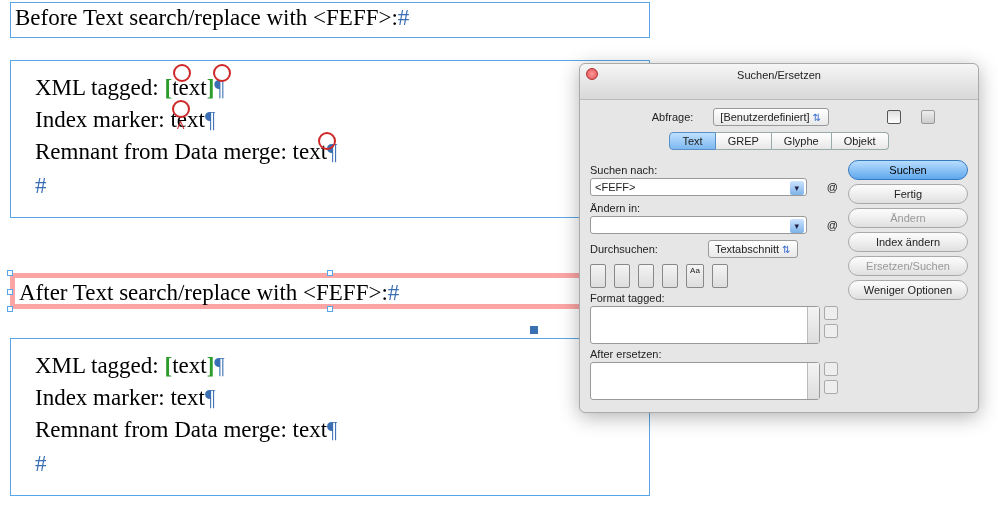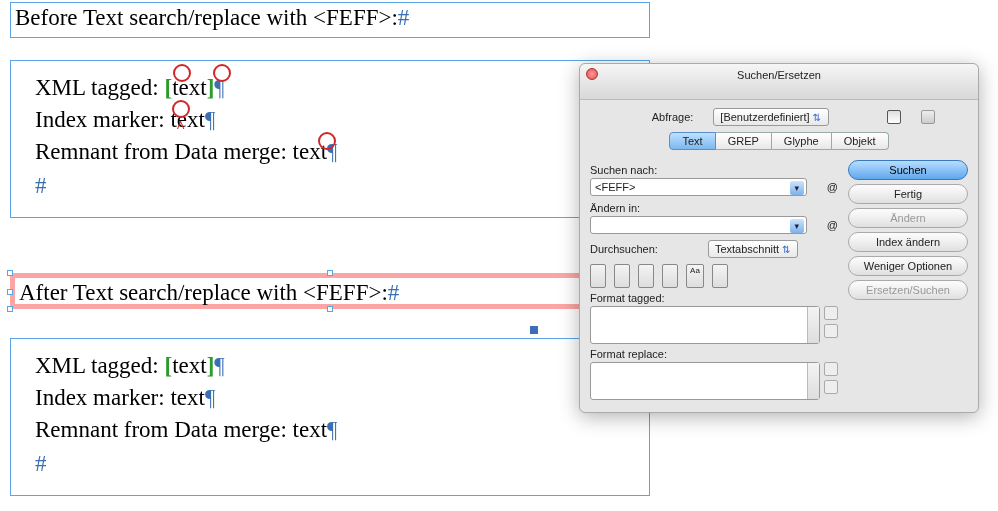--- a/index.html
+++ b/index.html
@@ -273,35 +273,35 @@
         <div class="fmt-row">
           <div class="fmt-box" style="flex:1;">
               <div class="scroll"></div>
             </div>
           <div class="fmt-icons">
             <i></i>
             <i></i>
           </div>
         </div>
 
-        <div class="sec-label">Format replace:</div>
+        <div class="sec-label">After ersetzen:</div>
         <div class="fmt-row">
           <div class="fmt-box" style="flex:1;">
               <div class="scroll"></div>
             </div>
           <div class="fmt-icons">
             <i></i>
             <i></i>
           </div>
         </div>
       </div>
 
       <div class="col-right">
         <div class="btn primary">Suchen</div>
         <div class="btn">Fertig</div>
         <div class="btn disabled">Ändern</div>
         <div class="btn">Index ändern</div>
+        <div class="btn disabled">Ersetzen/Suchen</div>
         <div class="btn">Weniger Optionen</div>
-        <div class="btn disabled">Ersetzen/Suchen</div>
       </div>
     </div>
   </div>
 </div>
 
 </body></html>

